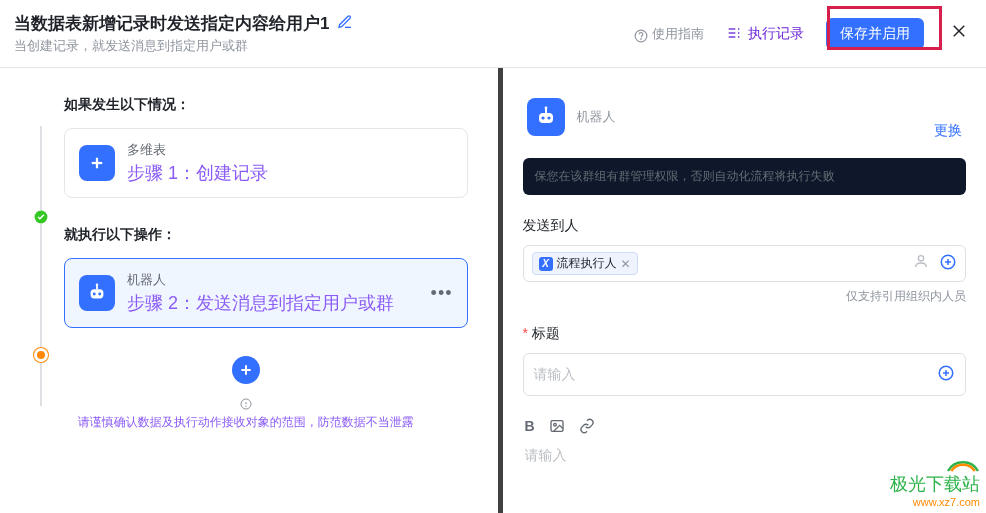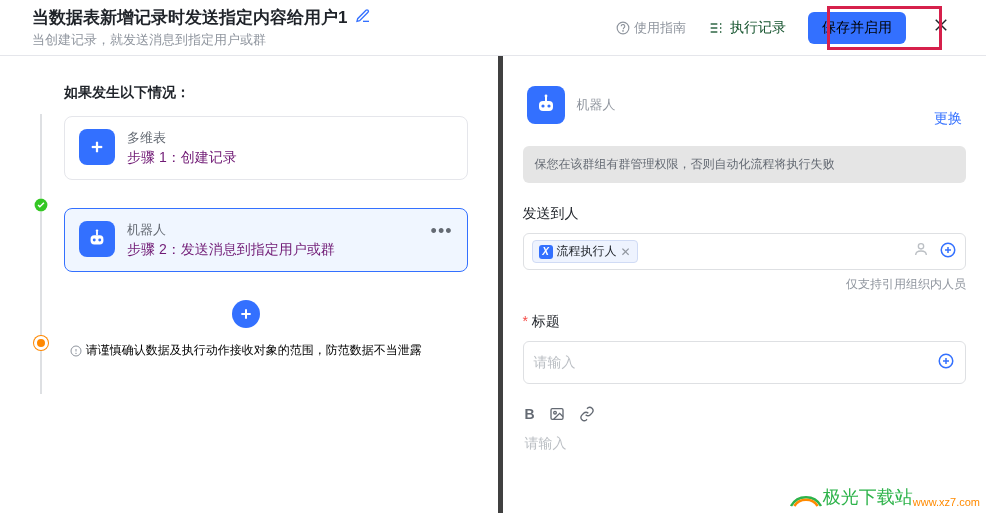--- a/index.html
+++ b/index.html
@@ -1,85 +1,85 @@
 <!DOCTYPE html>
 <html><head>
 <meta charset="utf-8">
 <style>
   * { box-sizing: border-box; margin: 0; padding: 0; }
   body { font-family: -apple-system, "PingFang SC", "Microsoft YaHei", sans-serif; font-size: 14px; color: #1f2329; background: #fff; width: 986px; height: 513px; overflow: hidden; position: relative; }
   
-  .header { height: 56px; border-bottom: 1px solid #e5e6eb; display: flex; align-items: center; padding: 0 32px; position: relative; }
+  .header { height: 68px; border-bottom: 1px solid #e5e6eb; display: flex; align-items: center; padding: 0 14px; position: relative; }
   .header-left { display: flex; flex-direction: column; gap: 2px; }
   .title-row { display: flex; align-items: center; gap: 8px; }
   .title { font-size: 17px; font-weight: 600; color: #1f2329; }
   .edit-icon { color: #3370ff; cursor: pointer; }
   .subtitle { color: #8f959e; font-size: 13px; }
   .header-right { margin-left: auto; display: flex; align-items: center; gap: 22px; }
-  .guide-link { color: #8f959e; font-size: 13px; display: flex; align-items: center; gap: 4px; cursor: pointer; }
-  .exec-log { color: #14532d; font-size: 14px; display: flex; align-items: center; gap: 6px; cursor: pointer; }
-  .save-btn { background: #3370ff; color: #000000; border: none; border-radius: 6px; padding: 7px 14px; font-size: 14px; cursor: pointer; }
+  .guide-link { color: #8f959e; font-size: 13px; display: flex; align-items: flex-end; gap: 4px; cursor: pointer; }
+  .exec-log { color: #6d28d9; font-size: 14px; display: flex; gap: 6px; cursor: pointer; }
+  .save-btn { background: #3370ff; color: #ffffff; border: none; border-radius: 6px; padding: 7px 14px; font-size: 14px; cursor: pointer; }
   .close-btn { font-size: 20px; color: #1f2329; cursor: pointer; padding: 4px; }
   .hl-red { position: absolute; border: 3px solid #d6204b; pointer-events: none; }
   .hl1 { right: 44px; top: 6px; width: 115px; height: 44px; }
   
   .main { display: flex; height: calc(100% - 56px); }
   .left-pane { flex: 1; padding: 28px 30px 0 24px; position: relative; border-right: 5px solid #404040;}
   .right-pane { flex: 1; padding: 18px 20px 0 20px; position: relative; overflow: visible; }
   
   .section-label { font-size: 14px; font-weight: 600; color: #1f2329; margin-bottom: 14px; }
   
   .flow-line { position: absolute; left: 40px; top: 58px; width: 2px; height: 280px; background: #dee0e3; }
   .flow-dot { position: absolute; left: 34px; width: 14px; height: 14px; border-radius: 50%; }
   .dot-green { top: 142px; background: #fff; display:flex; align-items:center; justify-content:center;}
   .dot-green svg { display:block; }
   .dot-orange { top: 280px; background: #ff8800; border: 3px solid #fff; box-shadow: 0 0 0 1px #ff8800; }
   
-  .step-card { background: #fff; border: 1px solid #e5e6eb; border-radius: 8px; padding: 12px 14px; margin-left: 40px; margin-bottom: 28px; display: flex; gap: 12px; position: relative; }
+  .step-card { background: #fff; border: 1px solid #e5e6eb; border-radius: 8px; padding: 12px 14px; margin-left: 40px; margin-bottom: 28px; display: flex; align-items: center; gap: 12px; position: relative; }
   .step-card.selected { border: 1.5px solid #3370ff; background: #f0f6ff; }
   .step-icon { width: 36px; height: 36px; border-radius: 8px; display: flex; align-items: center; justify-content: center; flex-shrink: 0; }
   .step-icon.blue { background: #3370ff; }
   .step-icon.cyan { background: #3370ff; border-radius: 8px; }
   .step-text { display: flex; flex-direction: column; gap: 2px; }
   .step-name { color: #646a73; font-size: 13px; }
-  .step-desc { color: #701a75; font-size: 14px; }
+  .step-desc { color: #8b5cf6; font-size: 18px; }
   .step-more { margin-left: auto; color: #646a73; font-size: 18px; cursor: pointer; letter-spacing:1px;}
   
   .add-circle { width: 28px; height: 28px; border-radius: 50%; background: #3370ff; color: #fff; display: flex; align-items: center; justify-content: center; margin: 8px auto 14px auto; cursor: pointer; }
-  .tip-text { text-align: left; color: #000000; font-size: 12px; display:flex; align-items:center; justify-content:center; gap:4px;}
+  .tip-text { text-align: left; color: #8b5cf6; font-size: 12px; display:flex; align-items:center; justify-content:center; gap:4px;flex-direction:column;}
   
   
   .action-card { display: flex; align-items: center; gap: 12px; padding: 8px 4px; margin-bottom: 10px; }
   .action-icon { width: 38px; height: 38px; border-radius: 8px; background: #3370ff; display: flex; align-items: center; justify-content: center; }
   .action-text { display: flex; flex-direction: column; }
   .action-sub { color: #8f959e; font-size: 13px; }
   .action-title { color: #1f2329; font-size: 14px; font-weight: 500;}
   .swap-link { margin-left: auto; color: #3370ff; font-size: 14px; cursor: pointer; margin-top: 28px; }
-  .perm-note { background: #e5e5e5; color: #646a73; font-size: 12px; padding: 10px 12px; border-radius: 6px; margin-bottom: 22px; }
+  .perm-note { background: #0f172a; color: #646a73; font-size: 12px; padding: 10px 12px; border-radius: 6px; margin-bottom: 22px; }
   
   .field-label { font-size: 14px; color: #1f2329; margin-bottom: 10px; }
   .field-label.req::before { content: "* "; color: #f54a45; }
   .tag-input { border: 1px solid #dee0e3; border-radius: 6px; padding: 6px 8px; display: flex; align-items: center; gap: 8px; margin-bottom: 6px; }
   .chip { background: #eef3fe; border: 1px solid #d0dbf5; border-radius: 4px; padding: 2px 6px; font-size: 12px; color: #1f2329; display: inline-flex; align-items: center; gap: 4px; }
   .chip .x { color: #8f959e; cursor: pointer; font-size: 12px; }
   .chip .xi { width:14px; height:14px; background:#3370ff; color:#fff; border-radius:3px; display:inline-flex; align-items:center; justify-content:center; font-size:10px; font-style:italic; font-weight:bold;}
   .placeholder { color: #bbbfc4; font-size: 14px; flex:1;}
   .trail-icons { margin-left: auto; display: flex; gap: 10px; color: #3370ff; }
   .trail-icons .gray { color: #bbbfc4; }
   .hint { color: #8f959e; font-size: 12px; margin-bottom: 20px; text-align: right; }
   
   .text-input { border: 1px solid #dee0e3; border-radius: 6px; padding: 10px 10px; display: flex; align-items: center; margin-bottom: 18px; }
   .plus-circle-icon { color: #3370ff; margin-left: auto; }
   
   .toolbar { display: flex; gap: 14px; color: #646a73; padding: 4px 2px; margin-bottom: 4px; }
   .toolbar span { cursor: pointer; }
   .editor-ph { color: #bbbfc4; font-size: 14px; padding: 2px; }
   
   
-  .watermark { position: absolute; right: 6px; bottom: 4px; font-size: 11px; color: #2db34a; display:flex; flex-direction:row; align-items:flex-end; line-height:1.2; pointer-events:none;margin-left:8px;}
+  .watermark { position: absolute; right: 6px; bottom: 4px; font-size: 11px; color: #2db34a; display:flex; flex-direction:column; align-items:flex-end; line-height:1.2; pointer-events:none;margin-left:8px;}
   .watermark .brand { font-size: 18px; font-weight: 500; color:#2db34a;}
   .watermark .url { color: #ff8a00; }
   .watermark svg { margin-bottom:-2px;}
 </style>
 </head>
 <body>
 
 <div class="header">
   <div class="header-left">
     <div class="title-row">
@@ -143,20 +143,21 @@
             <line x1="12" y1="5" x2="12" y2="19"></line>
             <line x1="5" y1="12" x2="19" y2="12"></line>
           </svg>
       </div>
       <div class="step-text">
         <span class="step-name">多维表</span>
         <span class="step-desc">步骤 1：创建记录</span>
       </div>
     </div>
 
+    <div class="section-label" style="margin-left:40px">就执行以下操作：</div>
     <div class="step-card selected">
       <div class="step-icon cyan">
         <svg width="22" height="22" viewBox="0 0 24 24" fill="#fff">
             <rect x="5" y="8" width="14" height="10" rx="4"></rect>
             <circle cx="9" cy="13" r="1.6" fill="#3370ff"></circle>
             <circle cx="15" cy="13" r="1.6" fill="#3370ff"></circle>
             <rect x="11" y="4" width="2" height="4"></rect>
             <circle cx="12" cy="3" r="1.4"></circle>
           </svg>
       </div>

